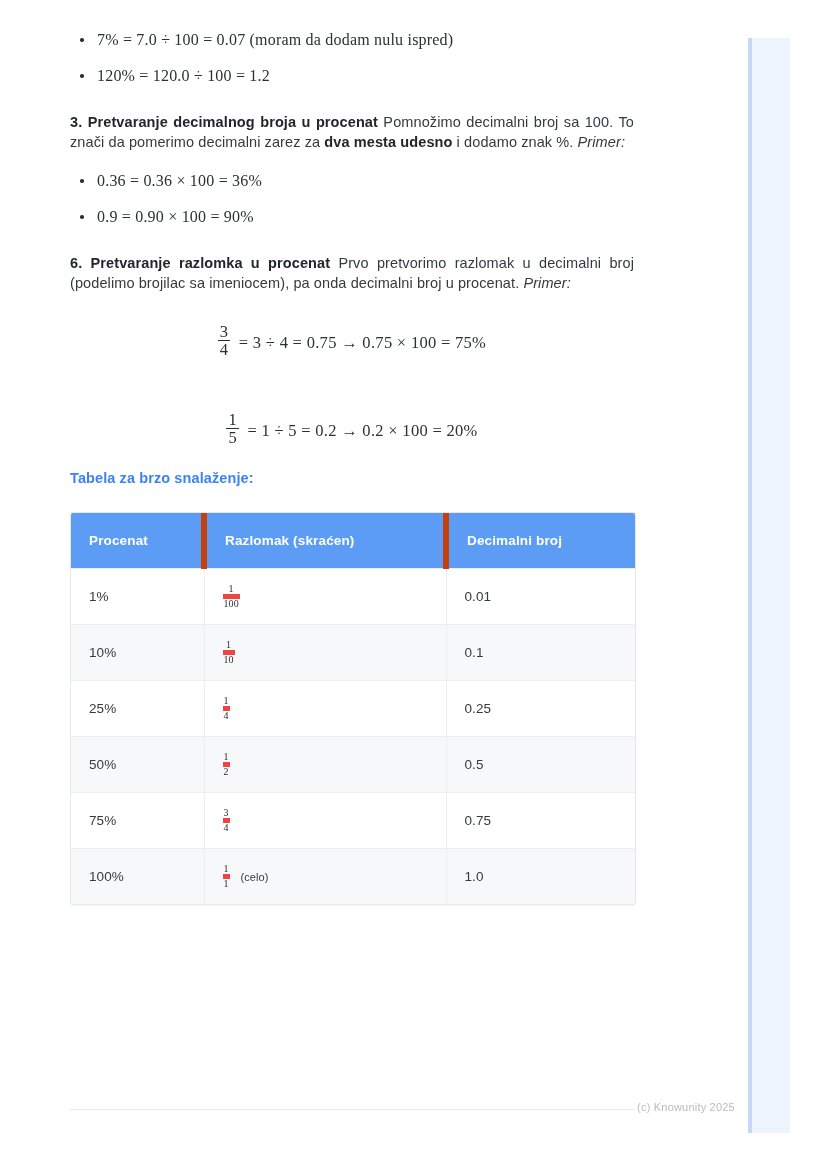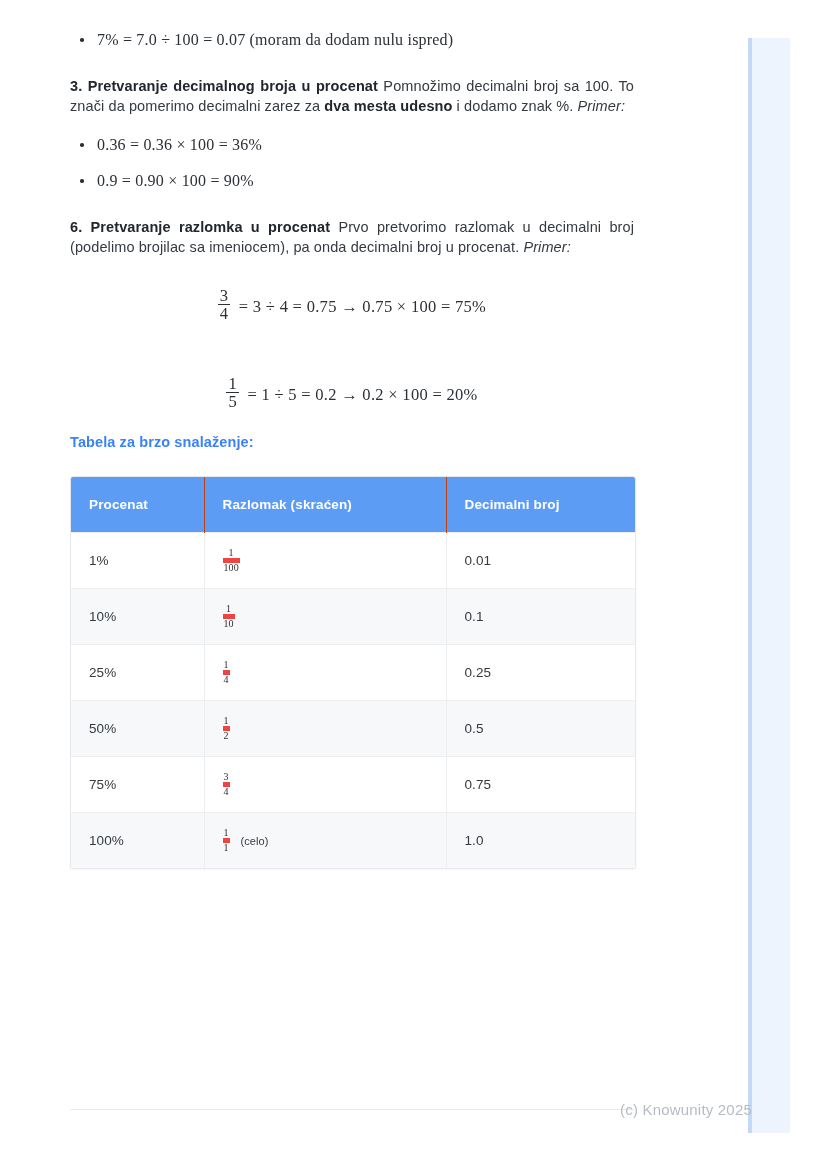--- a/index.html
+++ b/index.html
@@ -175,21 +175,21 @@
   table.ptable col.c2 { width: 242px; }
   table.ptable col.c3 { width: 189px; }
 
   table.ptable thead th {
     background: #5d9cf5;
     color: #ffffff;
     font-size: 13.5px;
     font-weight: 700;
     text-align: left;
     padding: 20px 0 20px 18px;
-    border-right: 1px solid #c2410c;
+    border-right: 6px solid #c2410c;
     letter-spacing: .15px;
   }
   table.ptable thead th:last-child { border-right: none; }
 
   table.ptable tbody td {
     font-size: 13.5px;
     color: #343a40;
     text-align: left;
     padding: 0 0 0 18px;
     height: 55px;
@@ -209,37 +209,38 @@
     top: 1109px;
     width: 564px;
     height: 1px;
     background: #e8eaec;
   }
   .footer-credit {
     position: absolute;
     left: 686px;
     top: 1101px;
     transform: translateX(-50%);
-    font-size: 15px;
+    font-size: 11px;
     color: #b6bcc4;
     letter-spacing: .2px;
     white-space: nowrap;
   }
 </style>
 </head>
 <body>
 
 <div id="side-panel"></div>
 <div id="side-scroll-track"></div>
 
 <div id="doc">
   <div class="content">
 
     <ul class="math-list">
       <li>7% = 7.0 ÷ 100 = 0.07 (moram da dodam nulu ispred)</li>
+      <li>120% = 120.0 ÷ 100 = 1.2</li>
     </ul>
 
     <div class="block-gap-a"></div>
 
     <p class="para"><b class="bold">3. Pretvaranje decimalnog broja u procenat</b><span> Pomnožimo decimalni broj sa 100. To znači da pomerimo decimalni zarez za </span><b class="bold">dva mesta udesno</b><span> i dodamo znak %. </span><i class="ital">Primer:</i></p>
 
     <div class="block-gap-b"></div>
 
     <ul class="math-list">
       <li>0.36 = 0.36 × 100 = 36%</li>

